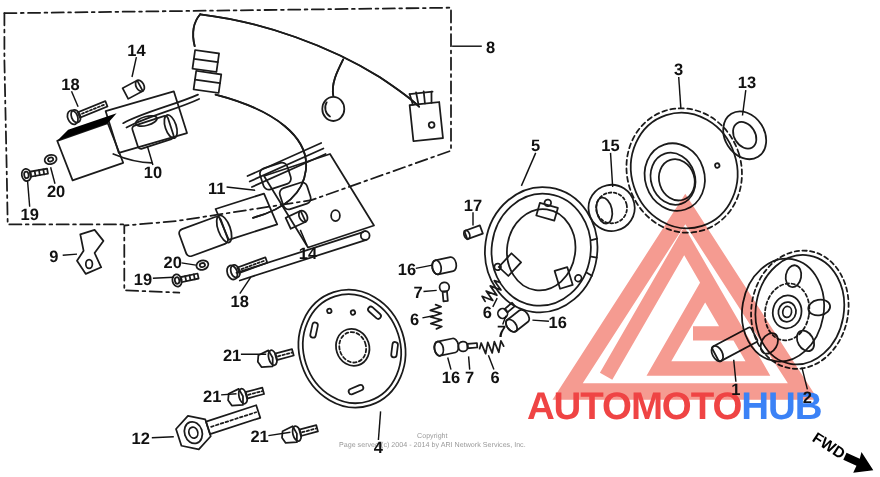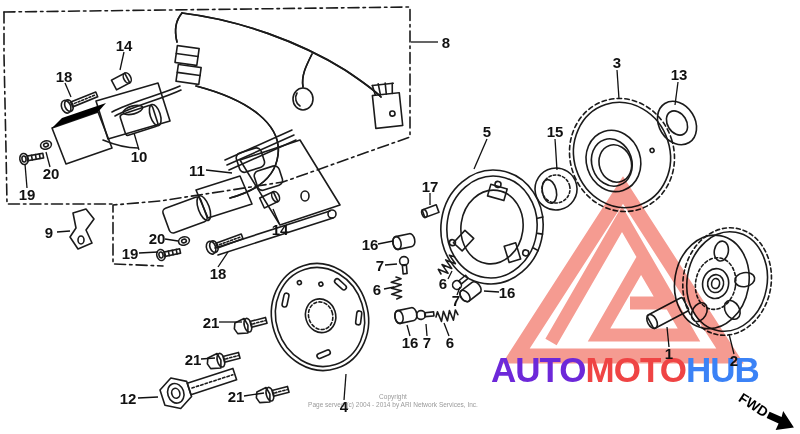--- a/index.html
+++ b/index.html
@@ -10,21 +10,21 @@
     stroke:#1b1b1b;fill:none;stroke-width:1.6;stroke-linejoin:round;stroke-linecap:round;}
   .wfill{fill:#ffffff;}
   .phantom{stroke:#1b1b1b;stroke-width:1.4;fill:none;stroke-dasharray:11 4 2.5 4;}
   .tube-o{stroke:#1b1b1b;stroke-width:6;fill:none;stroke-linecap:round;}
   .tube-i{stroke:#ffffff;stroke-width:3.2;fill:none;stroke-linecap:round;}
   .thin{stroke-width:1.1;}
   .teeth{stroke:#1b1b1b;fill:none;}
   .wm{mix-blend-mode:multiply;}
   .brand{position:absolute;left:479px;top:352px;font-size:35px;font-weight:800;
          letter-spacing:-1px;line-height:1;white-space:nowrap;}
-  .brand .c1{color:#6d28d9;margin-left:12px;} .brand .c2{color:#ef4444;} .brand .c3{color:#3b82f6;}
+  .brand .c1{color:#ef4444;} .brand .c2{color:#ef4444;} .brand .c3{color:#3b82f6;}
   .footer{position:absolute;left:288px;top:393px;width:210px;text-align:center;
           font-size:6.5px;line-height:1.25;color:#9a9a9a;}
   .lbl{font:bold 15px "Liberation Sans", sans-serif;fill:#111;text-anchor:middle;}
   .leader{stroke:#111;stroke-width:1.3;fill:none;}
   .fwd-text{font:bold 14px "Liberation Sans", sans-serif;fill:#000;}
 </style>
 </head>
 <body>
 
 <div class="stage">

